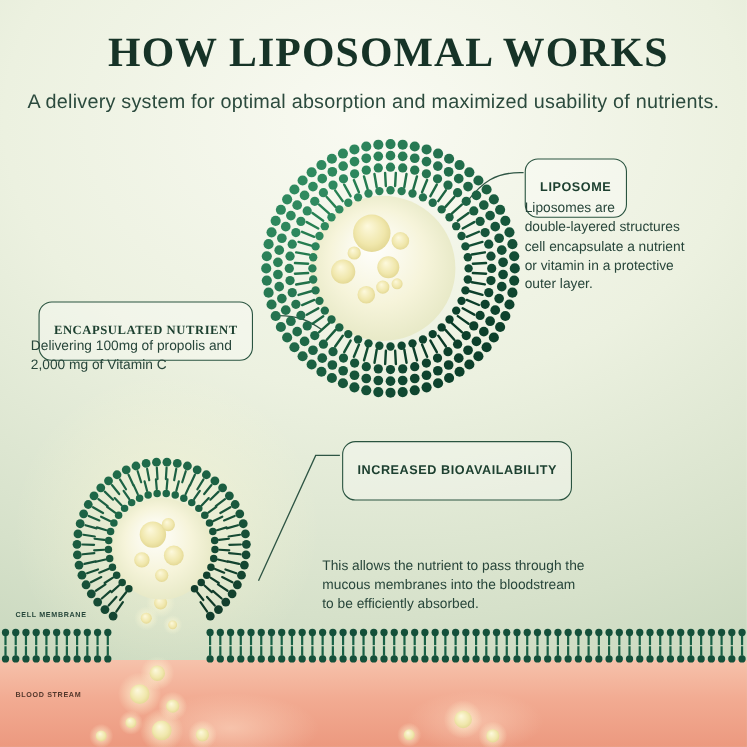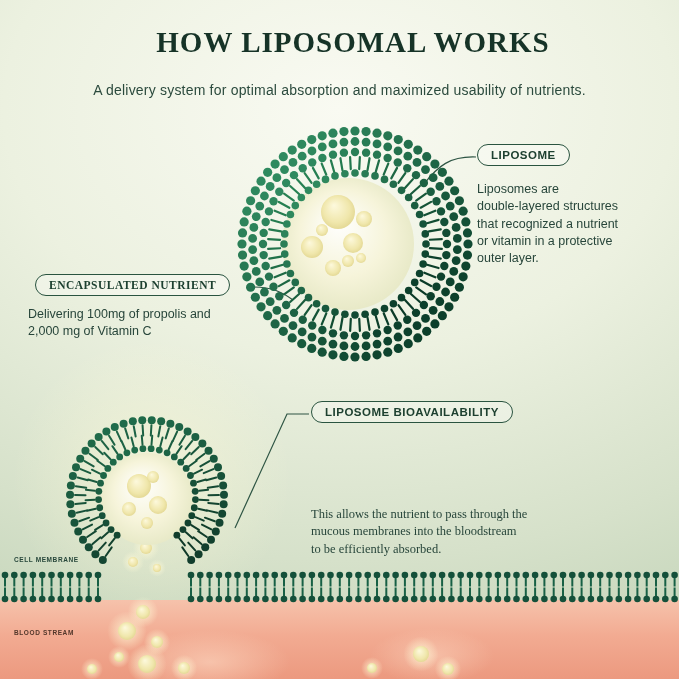--- a/index.html
+++ b/index.html
@@ -22,42 +22,42 @@
   }
 
   .title {
     position: absolute;
     top: 26px;
     left: 0;
     width: 100%;
     text-align: center;
     font-family: "Liberation Serif", serif;
     font-weight: 700;
-    font-size: 29px;
+    font-size: 38px;
     letter-spacing: 1px;
     color: #163327;
     padding-left: 27px;
   }
 
   .subtitle {
     position: absolute;
     top: 82px;
     left: 0;
     width: 100%;
     text-align: center;
-    font-size: 14px;
+    font-size: 18px;
     letter-spacing: 0.2px;
     color: #2b4a3d;
   }
 
   .callout-box {
     position: absolute;
     border: 1.5px solid #2a5440;
     border-radius: 12px;
-    padding: 4px 13px;
+    padding: 20px 13px;
     font-size: 11.5px;
     font-weight: 700;
     letter-spacing: 0.5px;
     color: #1d4030;
     background: rgba(255, 255, 255, 0.30);
     white-space: nowrap;
   }
   #box-liposome       { left: 477px; top: 144px; }
   #box-encapsulated   { left: 35px;  top: 274px; font-family: Liberation Serif, serif; }
   #box-bioavailability{ left: 311px; top: 401px; }
@@ -65,21 +65,21 @@
   .desc {
     position: absolute;
     font-size: 12.5px;
     line-height: 1.38;
     color: #27453a;
     white-space: pre-line;
   }
   #desc-liposome     { left: 477px; top: 181px; width: 200px; }
   #desc-encapsulated { left: 28px;  top: 306px; width: 250px; }
   #desc-bio-1        { left: 311px; top: 436px; width: 310px; }
-  #desc-bio-2        { left: 311px; top: 506px; width: 310px; font-family: Liberation Serif, serif; }
+  #desc-bio-2        { left: 293px; top: 506px; width: 310px; }
 
   .tiny-label {
     position: absolute;
     font-size: 6.5px;
     font-weight: 700;
     letter-spacing: 0.6px;
   }
   #label-cell-membrane { left: 14px; top: 556px; color: #26463a; }
   #label-blood-stream  { left: 14px; top: 629px; color: #53372b; }
 </style>
@@ -853,28 +853,28 @@
         <circle cx="467.45587411395826" cy="232.92406314275965" r="4.6" fill="#124d35"></circle>
       </g>
   </svg>
 
   <div class="title">HOW LIPOSOMAL WORKS</div>
   <div class="subtitle">A delivery system for optimal absorption and maximized usability of nutrients.</div>
 
   <div class="callout-box" id="box-liposome">LIPOSOME</div>
   <div class="desc" id="desc-liposome">Liposomes are
 double-layered structures
-that recognized a nutrient
+cell encapsulate a nutrient
 or vitamin in a protective
 outer layer.</div>
 
   <div class="callout-box" id="box-encapsulated">ENCAPSULATED NUTRIENT</div>
   <div class="desc" id="desc-encapsulated">Delivering 100mg of propolis and
 2,000 mg of Vitamin C</div>
 
-  <div class="callout-box" id="box-bioavailability">LIPOSOME BIOAVAILABILITY</div>
+  <div class="callout-box" id="box-bioavailability">INCREASED BIOAVAILABILITY</div>
   <div class="desc" id="desc-bio-2">This allows the nutrient to pass through the
 mucous membranes into the bloodstream
 to be efficiently absorbed.</div>
 
   <div class="tiny-label" id="label-cell-membrane">CELL MEMBRANE</div>
   <div class="tiny-label" id="label-blood-stream">BLOOD STREAM</div>
 </div>
 
 </body></html>

